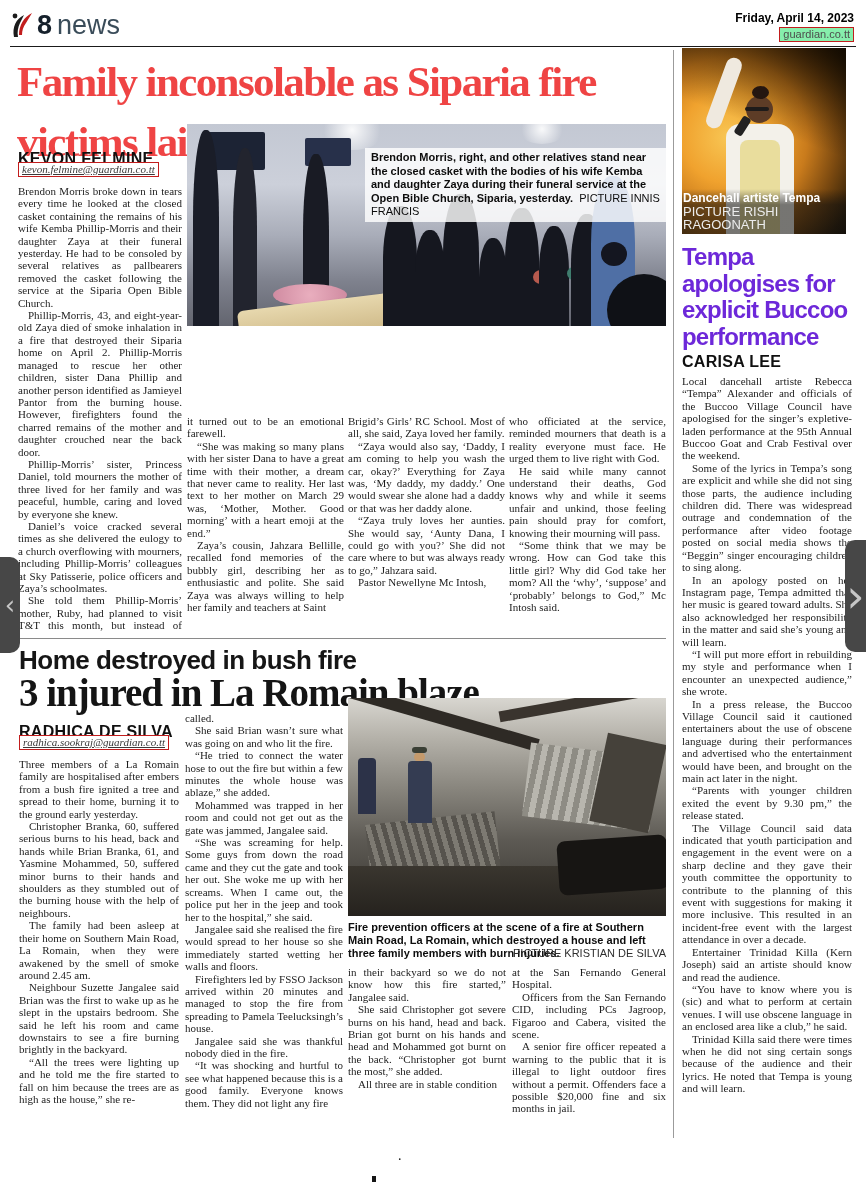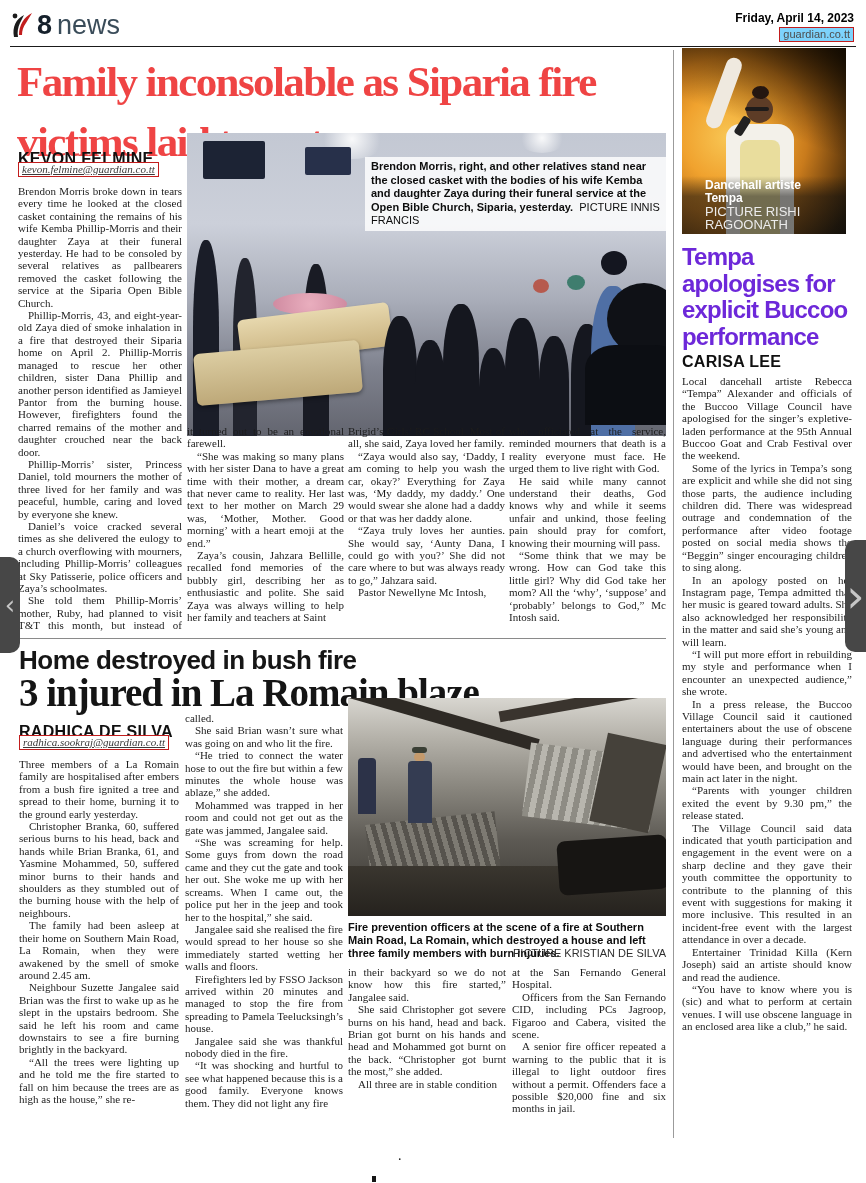--- a/index.html
+++ b/index.html
@@ -5,56 +5,56 @@
   *{margin:0;padding:0;box-sizing:border-box}
   html,body{background:#ffffff}
   .page{position:relative;width:866px;height:1183px;background:#fff;font-family:"Liberation Serif",serif;color:#1c1c1c;overflow:hidden}
 
   
   .brand{position:absolute;left:10px;top:10px;display:flex;align-items:center;font-family:"Liberation Sans",sans-serif}
   .brand svg{width:24px;height:28px;margin-right:3px}
   .sec-num{font-size:27px;font-weight:800;color:#15202b;line-height:30px}
   .sec-label{font-size:27px;font-weight:400;color:#3a4c59;line-height:30px;margin-left:5px}
   .dateline{position:absolute;right:12px;top:11px;font-family:"Liberation Sans",sans-serif;font-weight:bold;font-size:12px;color:#000;text-align:right}
-  .site-badge{position:absolute;right:12px;top:27px;border:1.5px solid #c21d1d;color:#4d4d4d;font-family:"Liberation Sans",sans-serif;font-size:11px;padding:0 3px 1px;background:#7dd3fc}
+  .site-badge{position:absolute;right:12px;top:27px;border:1.5px solid #c21d1d;color:#4d4d4d;font-family:"Liberation Sans",sans-serif;font-size:11px;padding:0 3px 1px;background:#86efac}
   .hdr-rule{position:absolute;left:10px;right:10px;top:46px;border-top:1.5px solid #1a1a1a}
 
   
   .rule-mid{position:absolute;left:10px;top:638px;width:656px;border-top:1px solid #8a8a8a}
   .vrule{position:absolute;left:673px;top:50px;height:1088px;border-left:1px solid #9b9b9b}
 
   
   .byline{font-family:"Liberation Sans",sans-serif;font-weight:bold;font-size:16px;color:#101010;letter-spacing:.3px}
   .email-box{display:inline-block;border:1.5px solid #c21d1d;padding:0 3px 1px;font-family:"Liberation Serif",serif;font-style:italic;font-size:11px;color:#3a3a3a;text-decoration:underline;background:#fff}
   .body-col{font-size:11px;line-height:12.4px;text-align:justify}
   .body-col p{margin:0}
   .body-col p + p{text-indent:10px}
   .credit{font-weight:400}
 
   
   .headline-main{position:absolute;left:17px;top:52px;width:600px;font-weight:700;font-size:43px;line-height:60px;letter-spacing:-1.6px;color:#ef4444}
   .byline-main{position:absolute;left:18px;top:150px}
   .email-main{position:absolute;left:18px;top:162px}
   .col1-main{position:absolute;left:18px;top:185px;width:164px;height:449px;overflow:hidden}
-  .cols-main{position:absolute;left:187px;top:425px;width:479px;height:206px;display:flex;gap:4px;overflow:hidden}
+  .cols-main{position:absolute;left:187px;top:415px;width:479px;height:206px;display:flex;gap:4px;overflow:hidden}
   .cols-main .body-col{flex:1}
 
   
-  .photo-main{position:absolute;left:187px;top:133px;width:479px;height:303px;overflow:hidden;
+  .photo-main{position:absolute;left:187px;top:124px;width:479px;height:202px;overflow:hidden;
     background:linear-gradient(180deg,#c3c8d3 0%,#ccd0da 30%,#a9adb9 55%,#7e818d 78%,#63656f 100%)}
   .sh{position:absolute}
   .glow{background:radial-gradient(circle,rgba(255,255,255,.9),rgba(255,255,255,0) 70%);border-radius:50%}
   .fig{position:absolute;bottom:0;background:#15171f;border-radius:45% 45% 0 0}
   .photo-main-caption{position:absolute;left:178px;top:24px;width:302px;background:rgba(255,255,255,.82);padding:3px 6px;font-family:"Liberation Sans",sans-serif;font-weight:bold;font-size:11px;line-height:13.5px;color:#0d0d0d;text-align:left}
 
   
   .photo-side{position:absolute;left:682px;top:48px;width:164px;height:186px;overflow:hidden;
     background:linear-gradient(200deg,rgba(15,8,0,.8),rgba(15,8,0,0) 45%),
     radial-gradient(circle at 28% 48%,#f8c654 0%,#f0a22e 30%,#c97b1c 52%,#7c4a10 72%,#2c1d08 92%,#1a1105 100%)}
-  .caption-side{position:absolute;left:0;right:0;bottom:0;padding:3px 23px 3px;background:linear-gradient(rgba(0,0,0,0),rgba(15,15,15,.55) 35%);color:#fff;font-family:"Liberation Sans",sans-serif}
+  .caption-side{position:absolute;left:0;right:0;bottom:0;padding:3px 1px 3px;background:linear-gradient(rgba(0,0,0,0),rgba(15,15,15,.55) 35%);color:#fff;font-family:"Liberation Sans",sans-serif}
   .caption-side .l1{font-weight:bold;font-size:12px;line-height:13px}
   .caption-side .l2{font-weight:400;font-size:13px;line-height:13px;color:#ececec}
   .headline-side{position:absolute;left:682px;top:244px;width:174px;font-family:"Liberation Sans",sans-serif;font-weight:bold;font-size:24px;line-height:26.5px;letter-spacing:-.8px;color:#6d28d9}
   .byline-side{position:absolute;left:682px;top:353px}
   .scol{position:absolute;left:682px;top:375px;width:170px;height:762px;overflow:hidden}
 
   
   .kicker{position:absolute;left:19px;top:645px;font-family:"Liberation Sans",sans-serif;font-weight:bold;font-size:26px;letter-spacing:-.5px;color:#161616}
   .headline-bottom{position:absolute;left:19px;top:672px;width:648px;font-weight:700;font-size:39px;line-height:42px;letter-spacing:-1px;color:#141414}
   .byline-bottom{position:absolute;left:19px;top:723px}
@@ -175,20 +175,21 @@
   <div class="body-col scol">
       <p>Local dancehall artiste Rebecca “Tempa” Alexander and officials of the Buccoo Village Council have apologised for the singer’s expletive-laden performance at the 95th Annual Buccoo Goat and Crab Festival over the weekend.</p>
       <p>Some of the lyrics in Tempa’s song are explicit and while she did not sing those parts, the audience including children did. There was widespread outrage and condemnation of the performance after video footage posted on social media shows the “Beggin” singer encouraging children to sing along.</p>
       <p>In an apology posted on her Instagram page, Tempa admitted that her music is geared toward adults. She also acknowledged her responsibility in the matter and said she’s young and will learn.</p>
       <p>“I will put more effort in rebuilding my style and performance when I encounter an unexpected audience,” she wrote.</p>
       <p>In a press release, the Buccoo Village Council said it cautioned entertainers about the use of obscene language during their performances and advertised who the entertainment would have been, and brought on the main act later in the night.</p>
       <p>“Parents with younger children exited the event by 9.30 pm,” the release stated.</p>
       <p>The Village Council said data indicated that youth participation and engagement in the event were on a sharp decline and they gave their youth committee the opportunity to contribute to the planning of this event with suggestions for making it more inclusive. This resulted in an incident-free event with the largest attendance in over a decade.</p>
       <p>Entertainer Trinidad Killa (Kern Joseph) said an artiste should know and read the audience.</p>
       <p>“You have to know where you is (sic) and what to perform at certain venues. I will use obscene language in an enclosed area like a club,” he said.</p>
+      <p>Trinidad Killa said there were times when he did not sing certain songs because of the audience and their lyrics. He noted that Tempa is young and will learn.</p>
     </div>
 
   <div class="kicker">Home destroyed in bush fire</div>
   <h2 class="headline-bottom">3 injured in La Romain blaze</h2>
   <div class="byline byline-bottom">RADHICA DE SILVA</div>
   <a class="email-box email-bottom">radhica.sookraj@guardian.co.tt</a>
   <div class="body-col bcol1">
       <p>Three members of a La Romain family are hospitalised after embers from a bush fire ignited a tree and spread to their home, burning it to the ground early yesterday.</p>
       <p>Christopher Branka, 60, suffered serious burns to his head, back and hands while Brian Branka, 61, and Yasmine Mohammed, 50, suffered minor burns to their hands and shoulders as they stumbled out of the burning house with the help of neighbours.</p>
       <p>The family had been asleep at their home on Southern Main Road, La Romain, when they were awakened by the smell of smoke around 2.45 am.</p>

